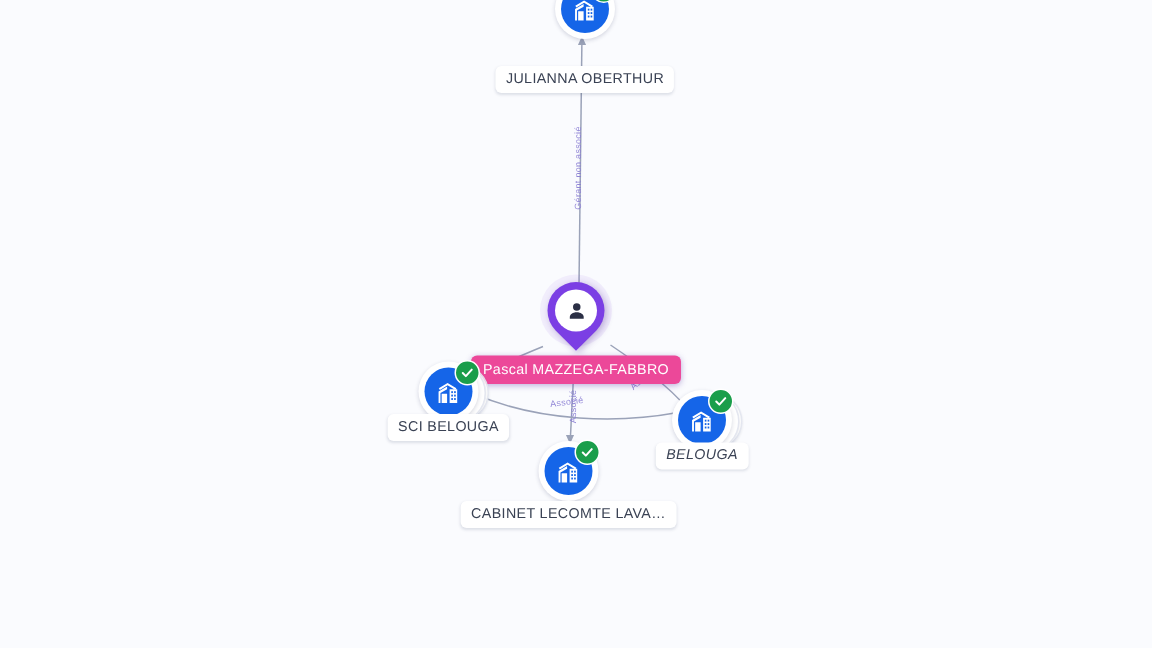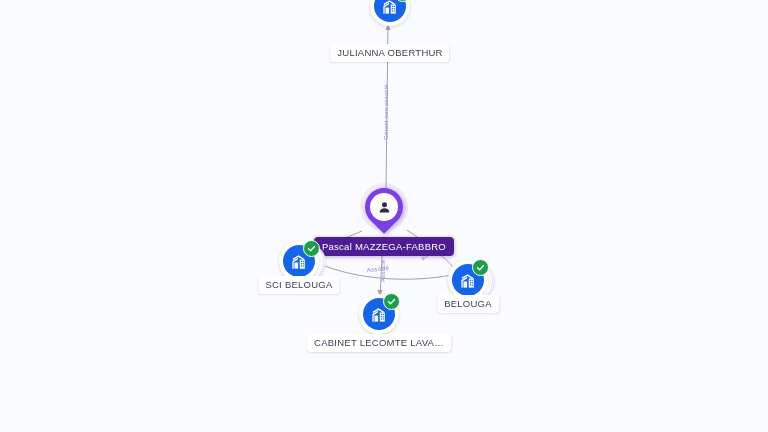--- a/index.html
+++ b/index.html
@@ -148,21 +148,21 @@
     font-size: 9.5px;
     letter-spacing: .25px;
     padding: 3px 7px 3.5px 7px;
     border-radius: 4px;
     box-shadow: 0 1px 2px rgba(25,35,80,.13);
     max-width: 132px;
     overflow: hidden;
     text-overflow: ellipsis;
   }
   .node-label.selected {
-    background: #4c1d95;
+    background: #ec4899;
     color: #ffffff;
     box-shadow: 0 1px 4px rgba(70,25,150,.35);
     font-size: 9.5px;
     padding: 3.5px 8px 4px 8px;
   }
 
   
   .edge-label {
     position: absolute;
     transform-origin: 50% 50%;
@@ -293,21 +293,21 @@
               </svg>
             </div>
           </div>
           <div class="verified-badge">
             <svg width="9" height="9" viewBox="0 0 24 24" fill="none" stroke="#ffffff" stroke-width="3.6" stroke-linecap="round" stroke-linejoin="round">
               <path d="M4 12.5 9.5 18 20 6.5"></path>
             </svg>
           </div>
         </div>
       </div>
-      <div class="node-label" style="left: 468px; top: 295px;">BELOUGA</div>
+      <div class="node-label" style="left: 468px; top: 295px; font-style: italic;">BELOUGA</div>
       <div class="node" style="left: 379px; top: 314px;">
         <div class="company-shape">
           <div class="puck-ring">
             <div class="puck-core">
               <svg width="19" height="19" viewBox="0 0 24 24" fill="#ffffff">
                 <path d="M3 21V10.2L10 6v3l-7 4v8z" opacity="0"></path>
                 <path d="M3 21v-9.6l7.2-4.2v2.3L4.6 12.6V21z"></path>
                 <path d="M10.6 4.2 3.2 8.6l.9 1.5 6.5-3.9 6.5 3.9.9-1.5z"></path>
                 <path d="M5.6 13.3h4.6V21H5.6z"></path>
                 <rect x="6.7" y="14.6" width="1.3" height="1.3"></rect>

